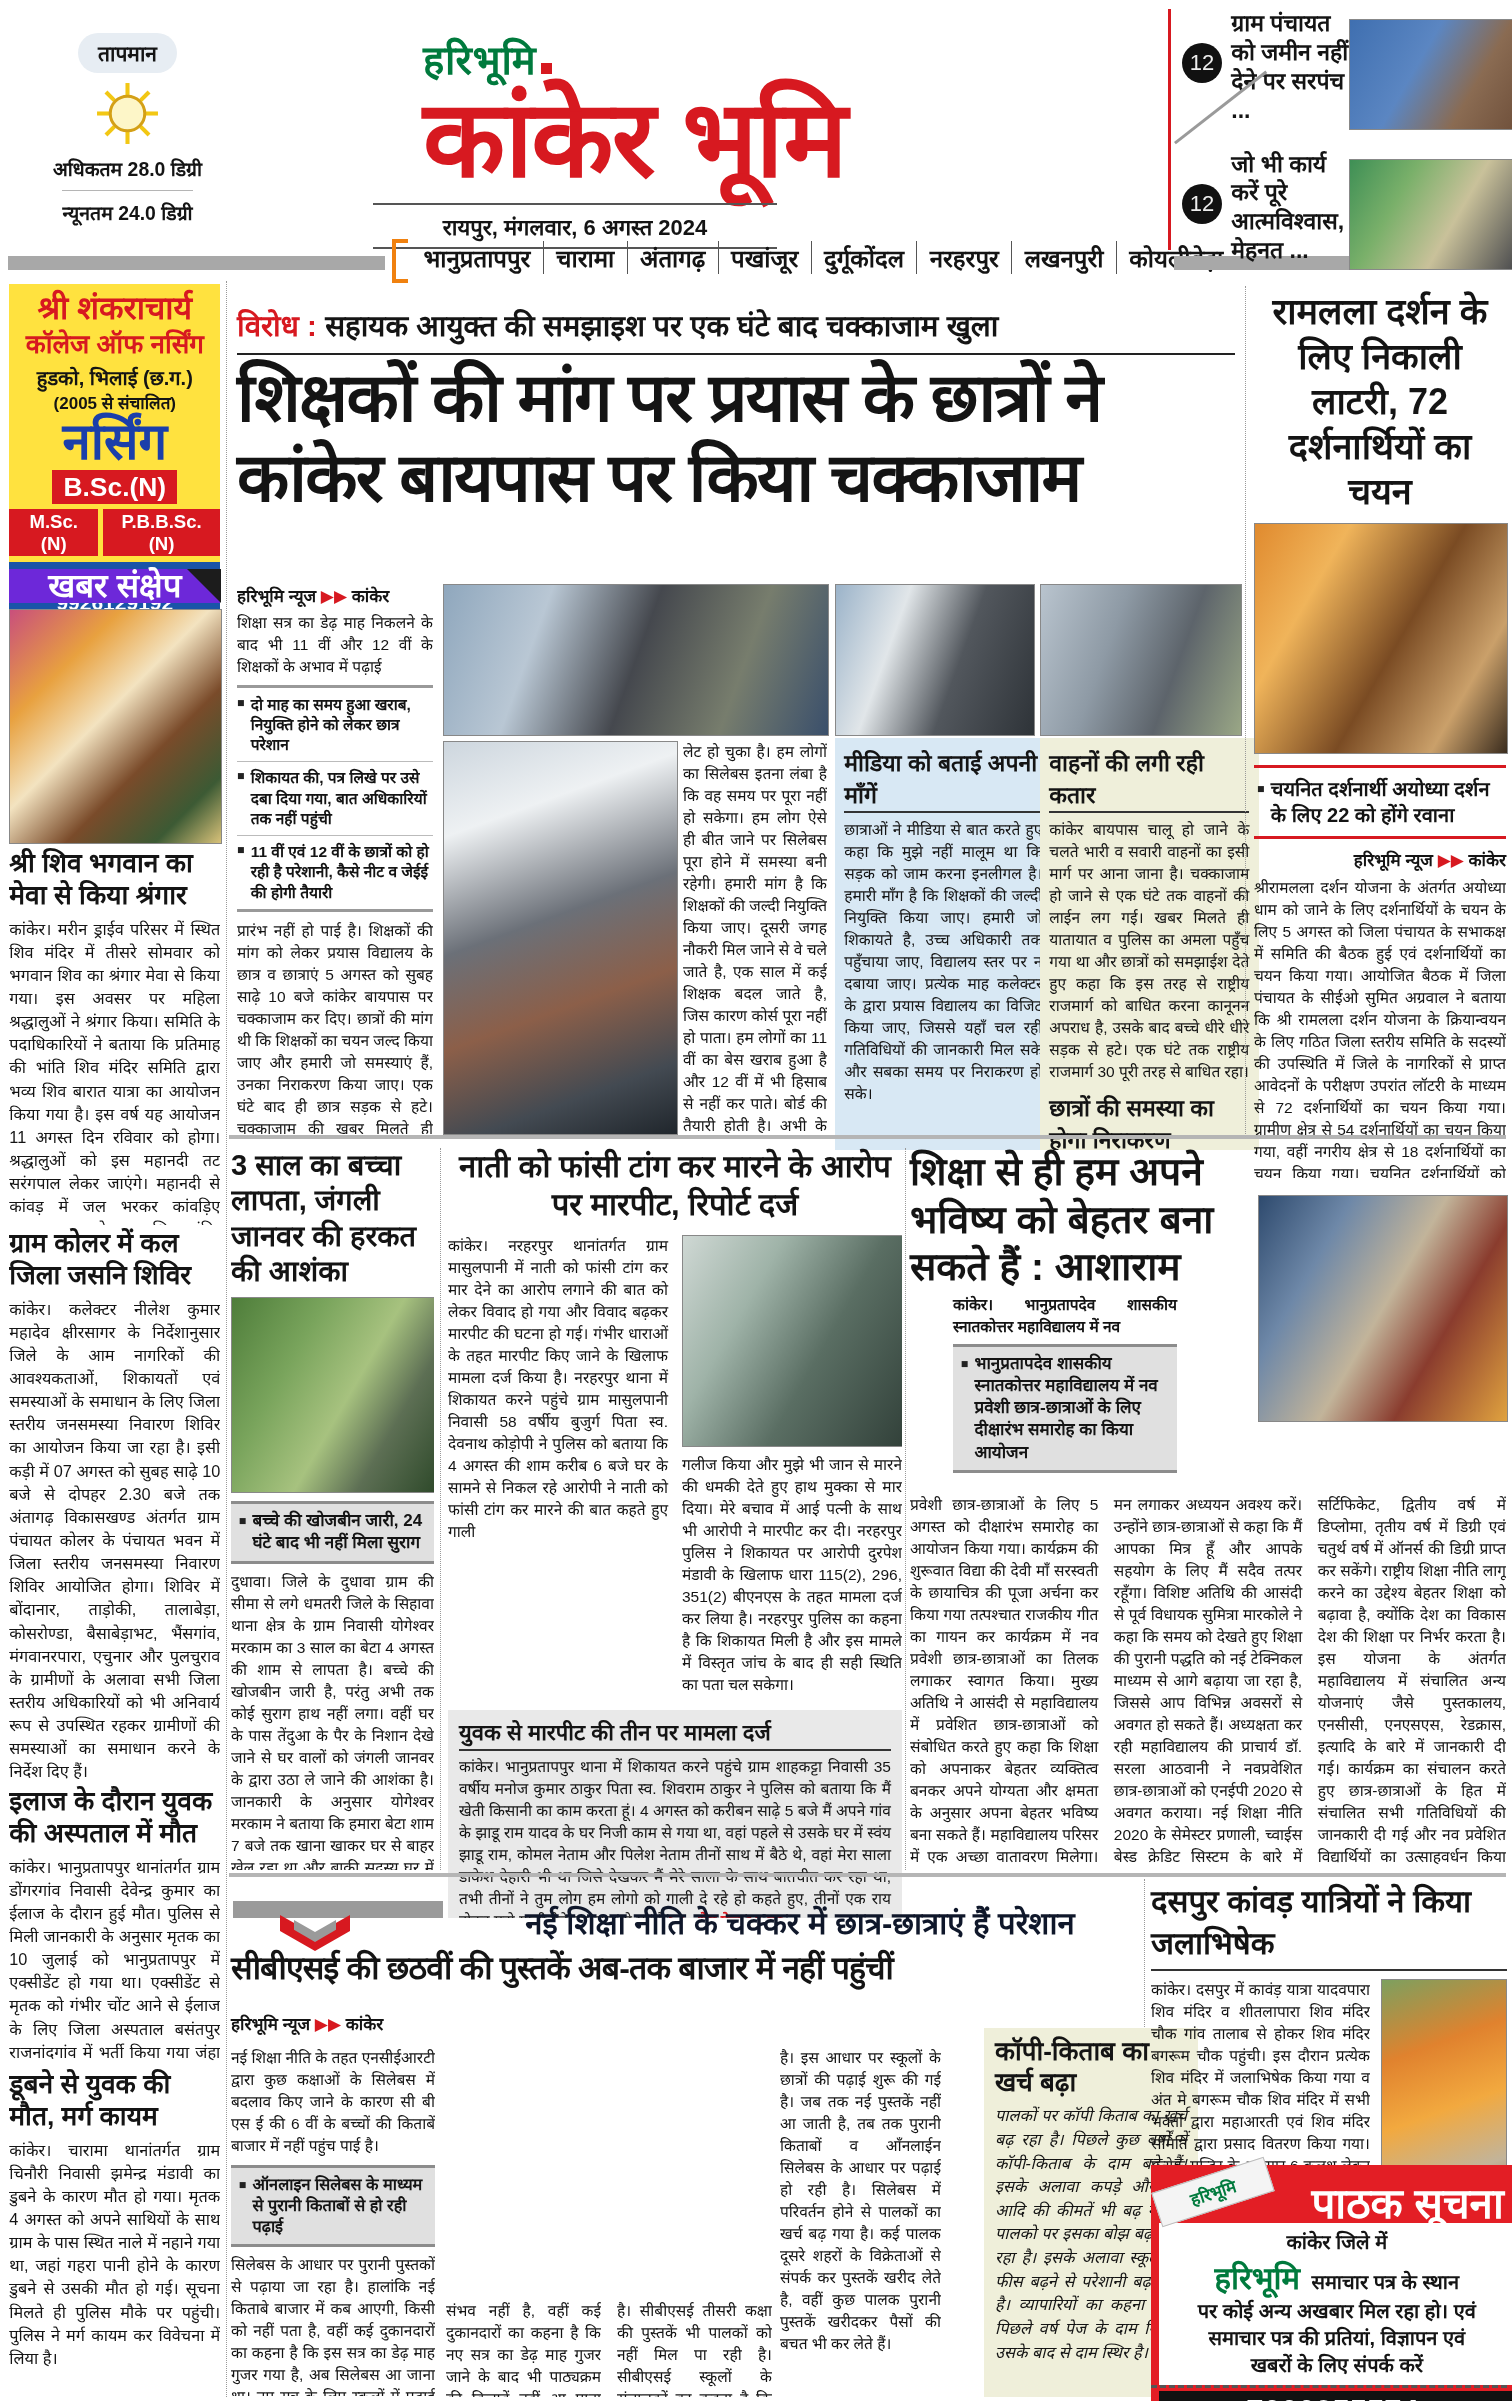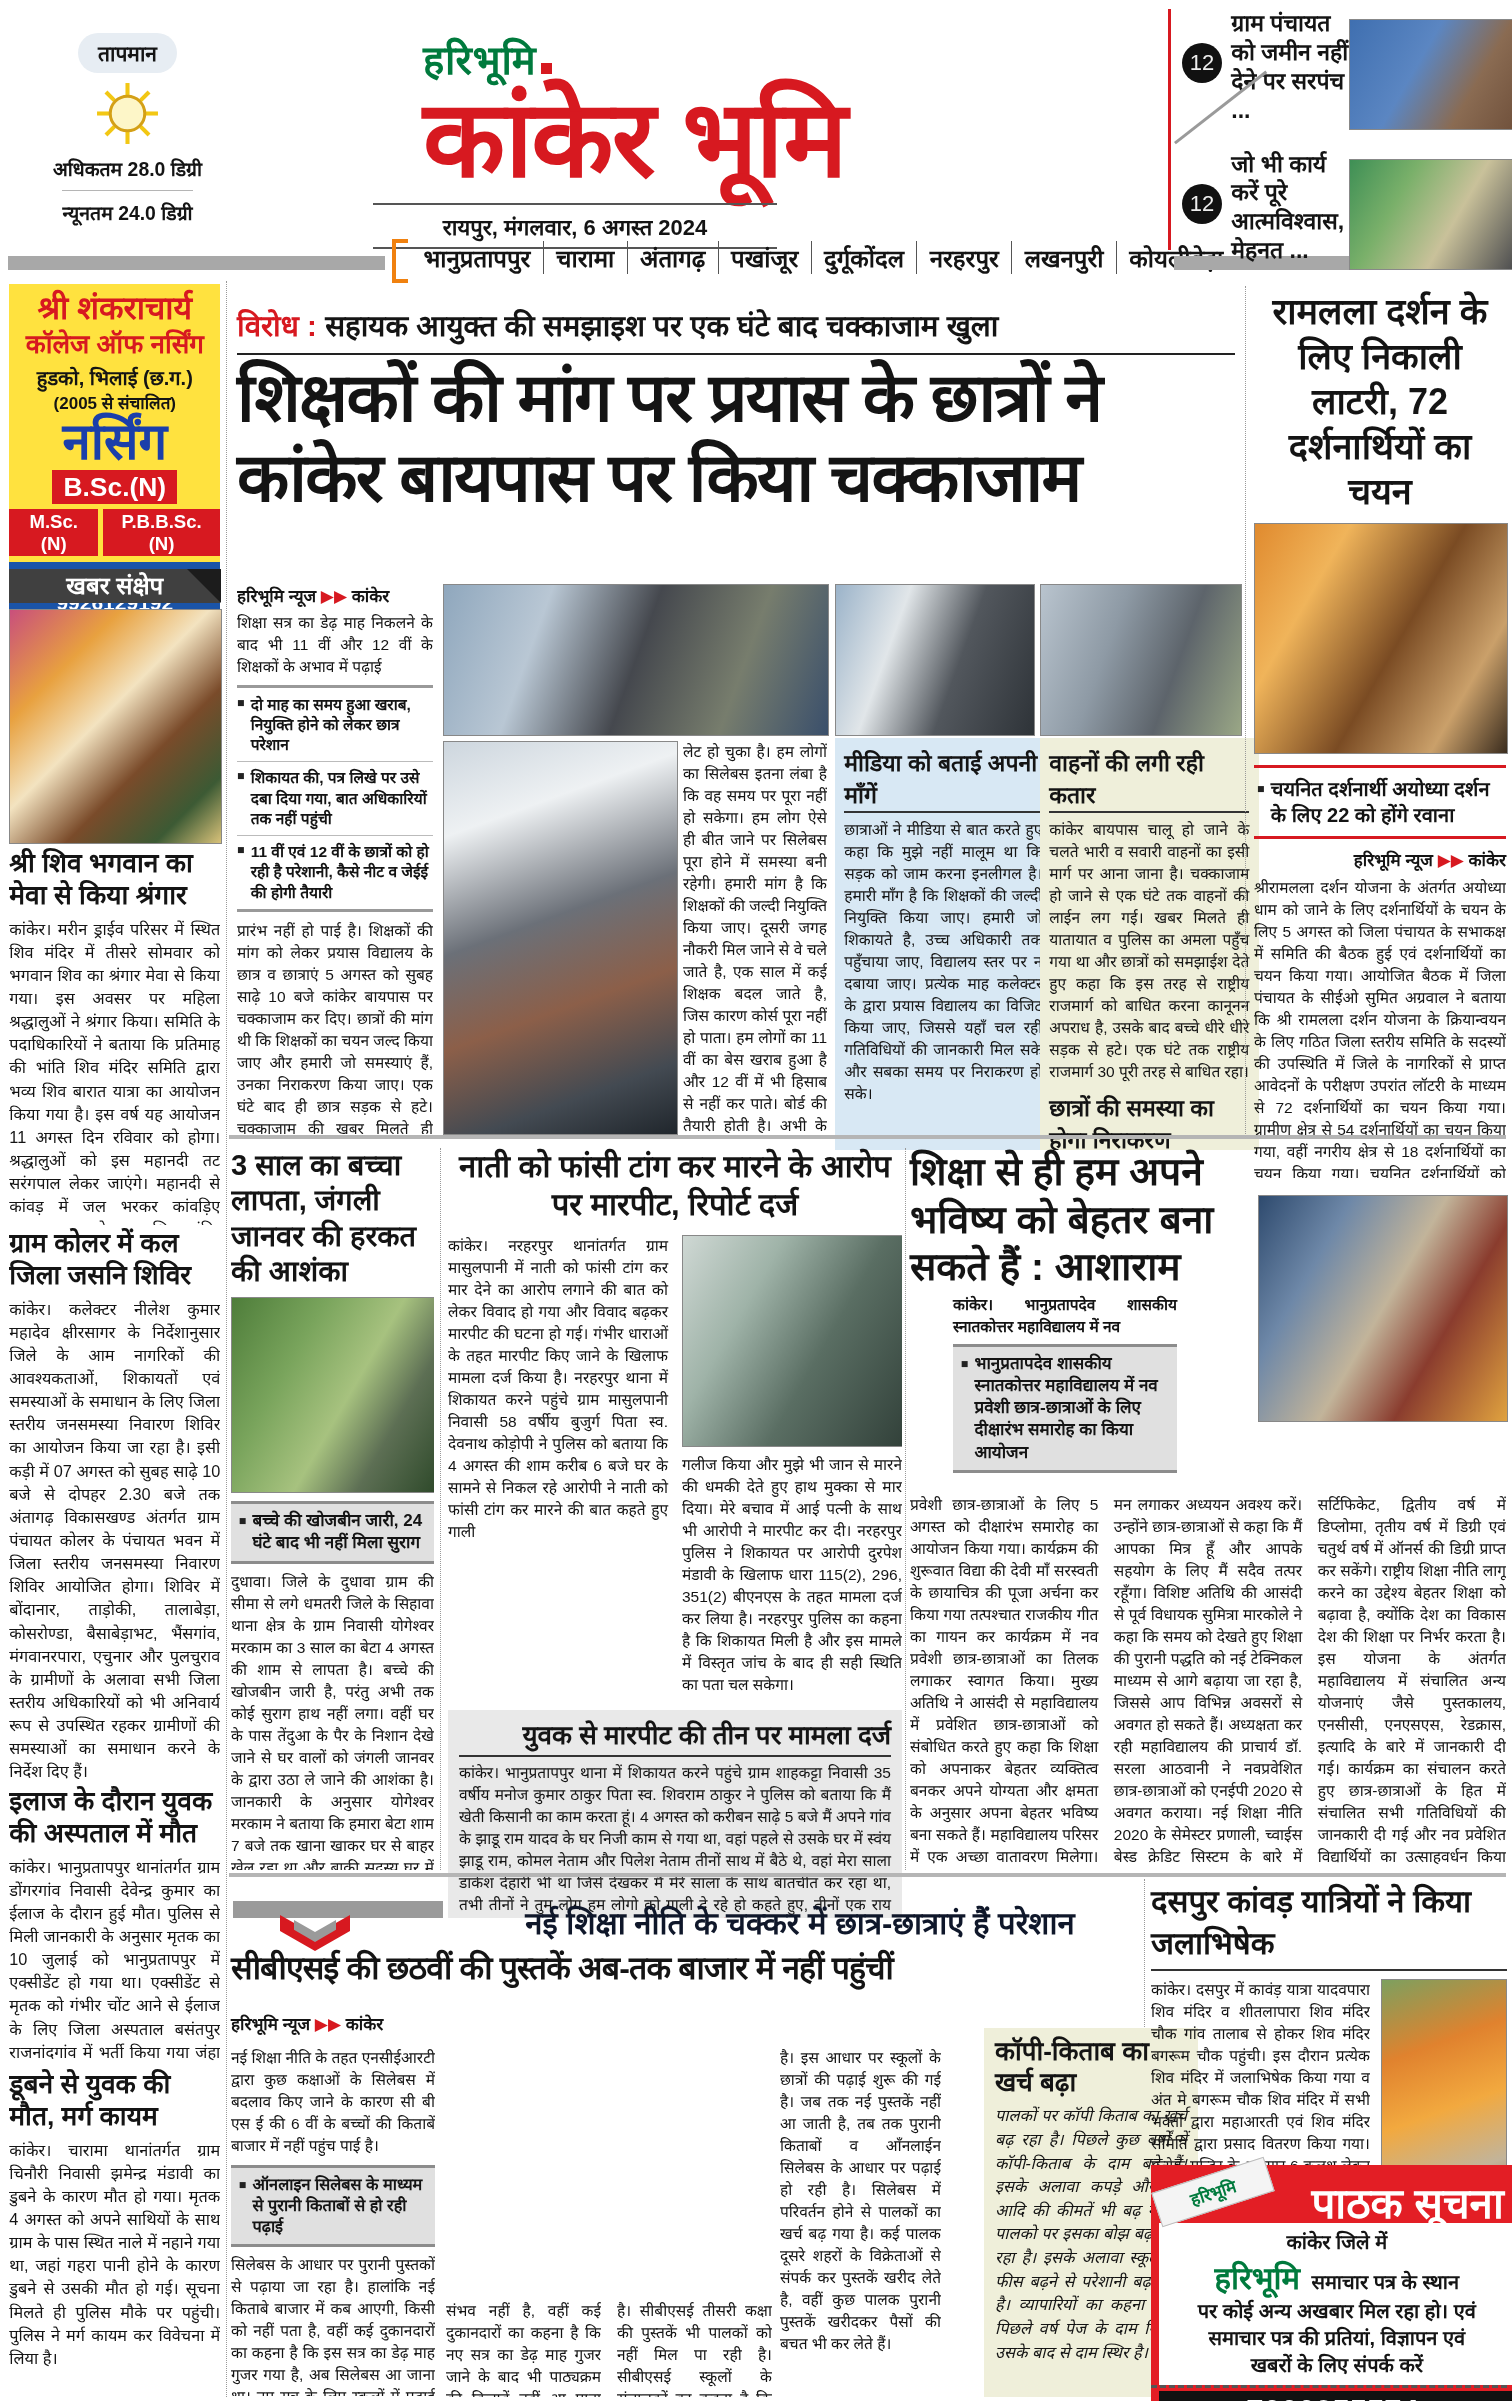--- a/index.html
+++ b/index.html
@@ -32,21 +32,21 @@
   .ad-red1{color:#d71920;font-size:32px;font-weight:700;line-height:1.05;}
   .ad-red2{color:#d71920;font-size:26px;font-weight:800;}
   .ad-black1{font-size:20px;font-weight:bold;margin-top:3.1px;}
   .ad-black2{font-size:17px;font-weight:bold;}
   .ad-nursing{color:#1b3faa;font-size:51px;font-weight:800;line-height:1.0;margin-top:1.6px;}
   .ad-course{background:#d71920;color:#fff;font-weight:800;display:inline-block;padding:1.6px 11px;}
   .ad-blue{background:#1a54a8;color:#fff;padding:4.7px 1.6px;margin-top:6.2px;}
   .ad-phone{font-size:21px;font-weight:800;}
   .ad-adm{color:#ffe23f;font-size:18px;font-weight:800;}
   .ad-visit{font-size:18px;font-weight:800;}
-  .banner{background:#404040;color:#fff;font-size:24px;font-weight:800;text-align:center;line-height:34px;position:relative;}
+  .banner{background:#6d28d9;color:#fff;font-size:33px;font-weight:800;text-align:center;line-height:34px;position:relative;}
   .banner .fold{position:absolute;right:-0.8px;top:0;width:0;height:0;border-top:34px solid #1c1c1c;border-left:34px solid transparent;}
   .rail-head{font-size:26.4px;font-weight:800;line-height:1.2;margin:0 0 6.2px 0;}
   .rail-body{font-size:16.3px;line-height:1.42;}
   .lede{font-weight:bold;}
   
   .kicker{font-size:29.5px;font-weight:800;border-bottom:2.3px solid #222;padding-bottom:7.8px;}
   .kicker .red{color:#d71920;}
   .lead-headline{font-size:68px;font-weight:800;line-height:1.18;letter-spacing:-1.6px;}
   .byline{font-size:17px;font-weight:bold;}
   .arrows{color:#d71920;font-weight:800;}
@@ -62,21 +62,21 @@
   .more{color:#d71920;font-weight:800;}
   
   .ram-head{font-size:36px;font-weight:800;text-align:center;line-height:1.25;}
   .red-rules{border-top:3.9px solid #d71920;border-bottom:3.9px solid #d71920;padding:7.8px 3.1px;}
   .ram-bullet{display:flex;font-size:20px;font-weight:bold;line-height:1.3;}
   
   .mid-head{font-size:29px;font-weight:800;line-height:1.22;}
   .mid-head-c{font-size:31px;font-weight:800;line-height:1.22;text-align:center;}
   .grayset{background:#e0e0e0;border-top:3.9px solid #8c8c8c;border-bottom:3.9px solid #8c8c8c;padding:6.2px 7.8px;}
   .yuvak{background:#e9e9e9;padding:6.2px 11px;}
-  .yuvak-title{font-size:26px;font-weight:800;border-bottom:2.3px solid #333;padding-bottom:3.1px;margin-bottom:4.7px;text-align:right;}
+  .yuvak-title{font-size:22px;font-weight:800;border-bottom:2.3px solid #333;padding-bottom:3.1px;margin-bottom:4.7px;}
   .ash-head{font-size:39px;font-weight:800;line-height:1.22;}
   .cols3{column-count:3;column-gap:15.5px;}
   
   .cbse-kicker{color:#0f172a;font-size:31px;font-weight:800;text-align:center;}
   .cbse-head{font-size:32px;font-weight:700;white-space:nowrap;letter-spacing:-0.8px;}
   .chev{clip-path:polygon(0 0,50% 55%,100% 0,100% 45%,50% 100%,0 45%);}
   .ncert{background:#fff;border:1.6px solid #333;}
   .book{height:12.4px;margin:2.3px 14px;border-radius:1.6px;}
   .ncert-label{font-size:20px;font-weight:800;text-align:center;color:#333;}
   .ncert-circle{width:65px;height:65px;border:4.7px double #777;border-radius:50%;margin:4.7px auto;}

